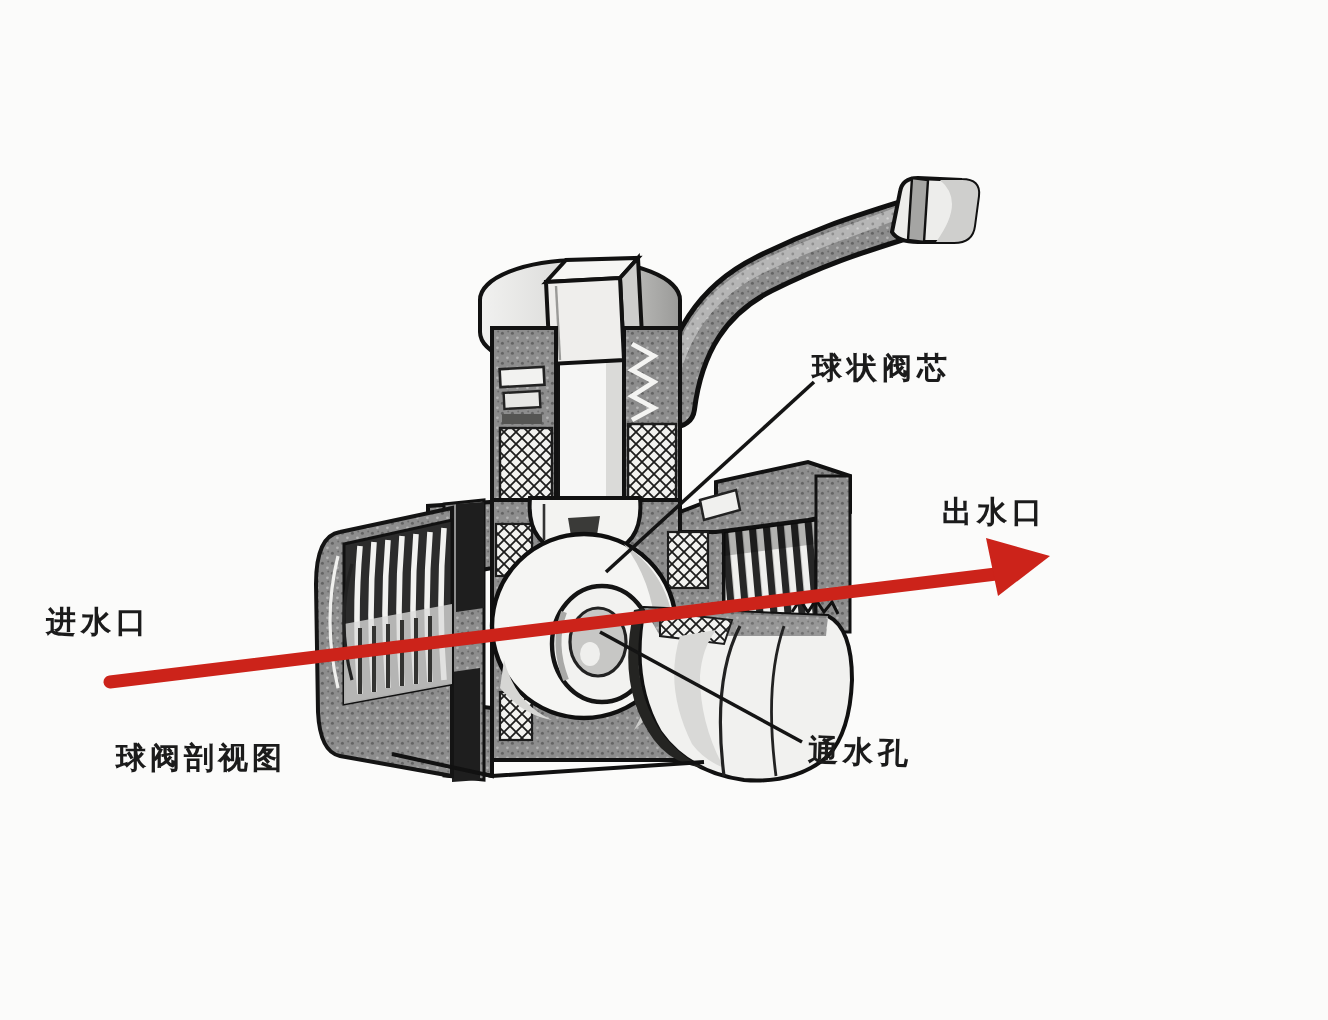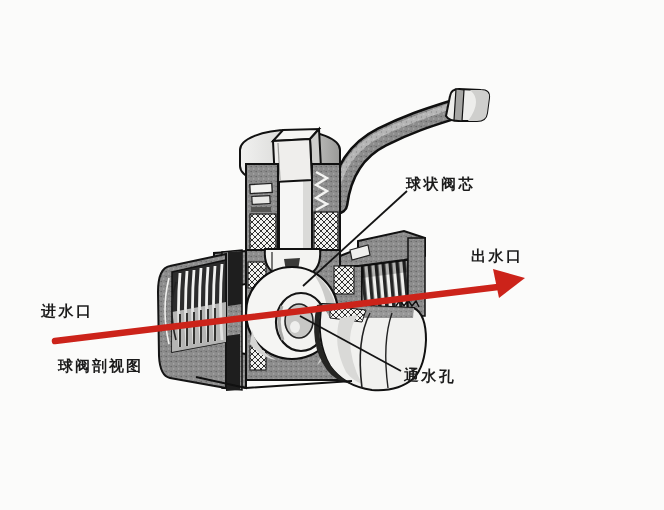--- a/index.html
+++ b/index.html
@@ -7,22 +7,22 @@
     position:relative;width:664px;height:510px;background:#fbfbfa;
     font-family:"DejaVu Sans","Liberation Sans",sans-serif;overflow:hidden;text-align:right;
   }
   .stage svg{position:absolute;left:0;top:0;}
   .lbl{
     position:absolute;color:#1b1b1b;font-weight:bold;font-size:15px;
     letter-spacing:2.5px;white-space:nowrap;line-height:1;
   }
   .lbl-ball-core{left:406px;top:177px;}
   .lbl-outlet{left:471px;top:249px;}
-  .lbl-inlet{left:41px;top:304px;}
-  .lbl-caption{left:58px;top:359px;letter-spacing:2px;}
+  .lbl-inlet{left:23px;top:304px;}
+  .lbl-caption{left:58px;top:372px;letter-spacing:2px;}
   .lbl-hole{left:404px;top:369px;transform:rotate(2deg);}
 </style>
 </head>
 <body>
 
 <div class="stage">
 
 <svg width="664" height="510" viewBox="0 0 664 510">
   <defs>
     <pattern id="stipA" width="5" height="5" patternUnits="userSpaceOnUse">

